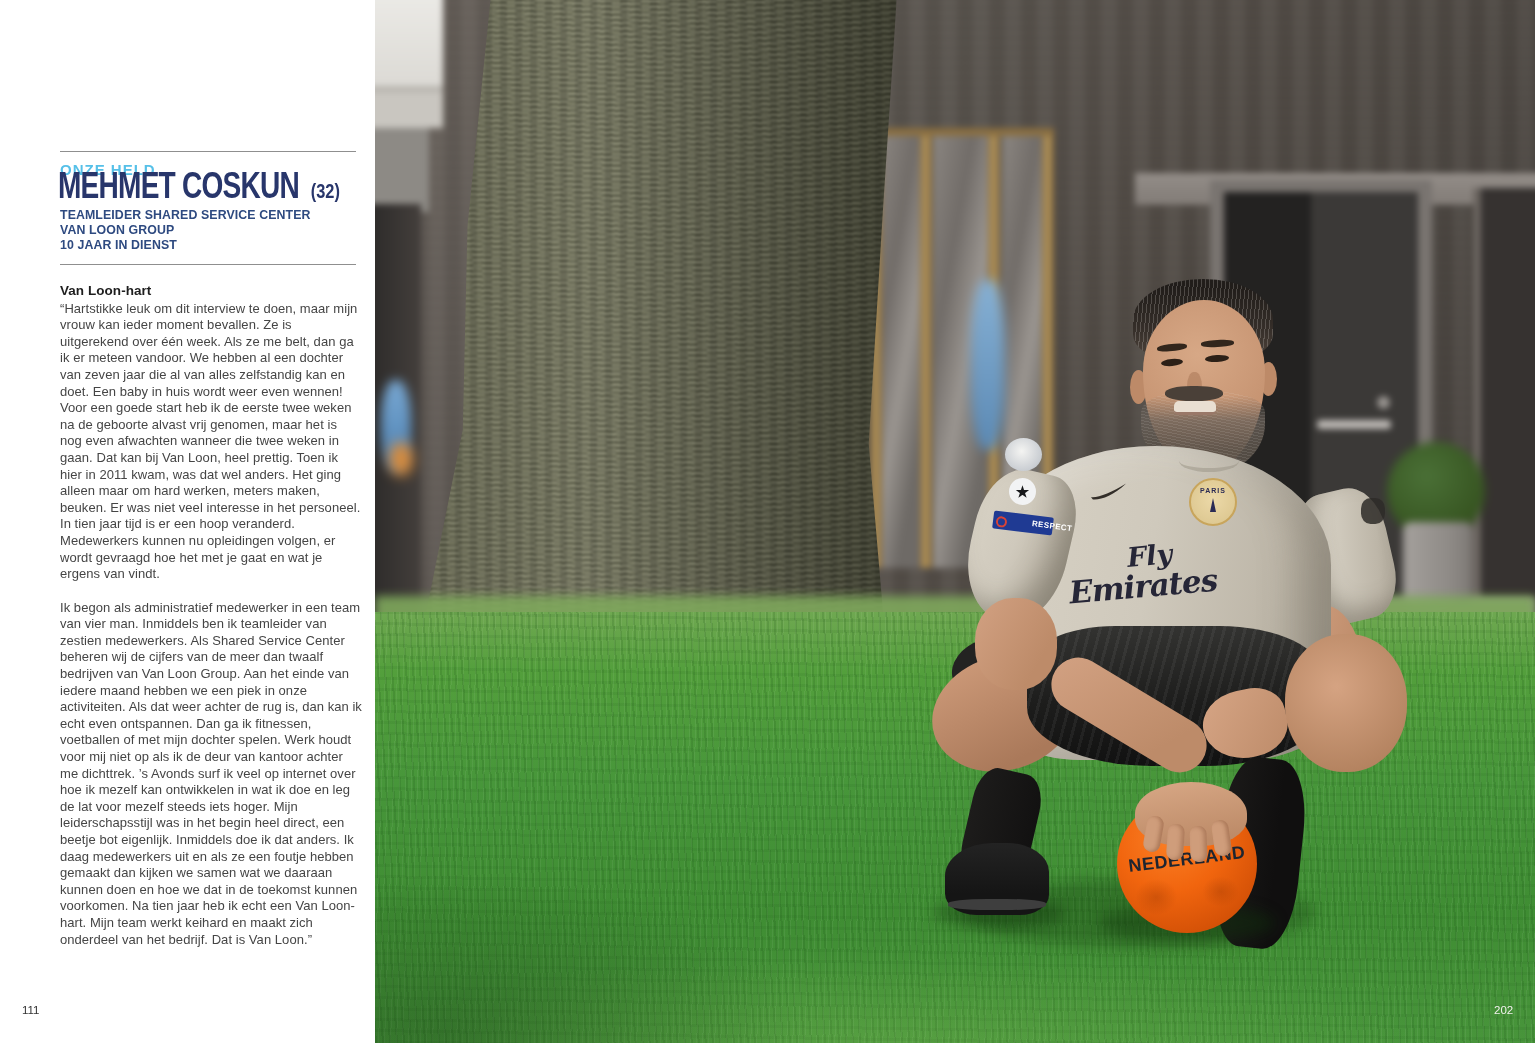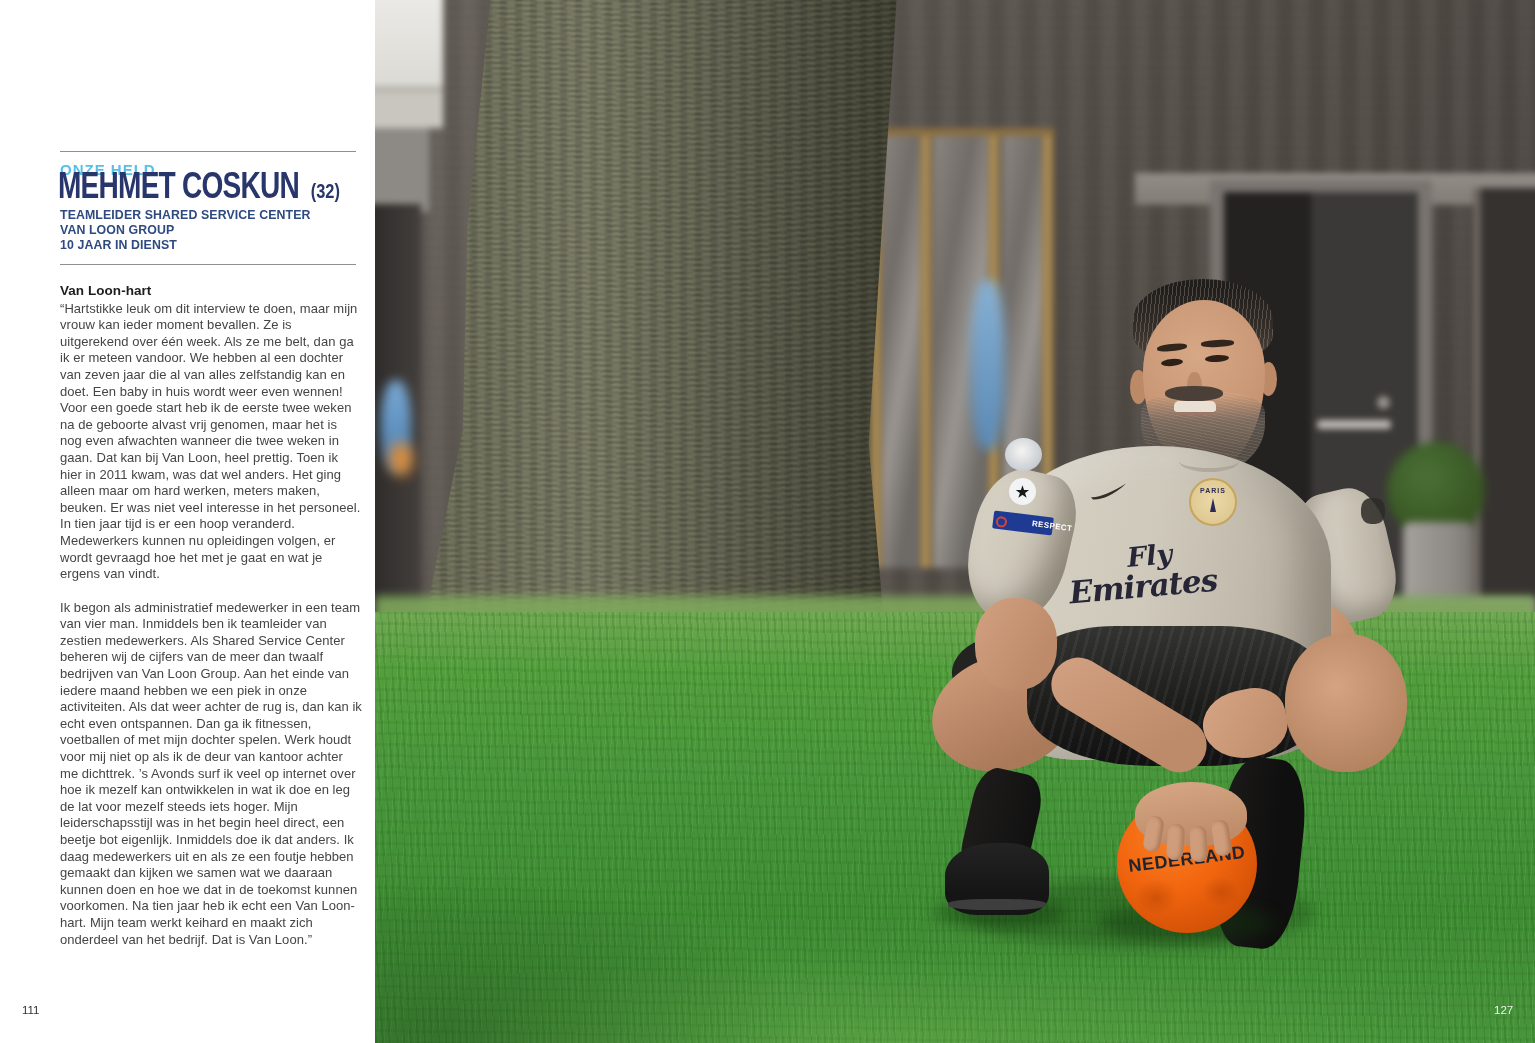--- a/index.html
+++ b/index.html
@@ -291,14 +291,14 @@
     <div class="ball">
       <div class="ball-text">NEDERLAND</div>
     </div>
     <div class="hand-ball"></div>
     <div class="finger fg1"></div>
     <div class="finger fg2"></div>
     <div class="finger fg3"></div>
     <div class="finger fg4"></div>
   </div>
 
-  <div class="pagenum right">127</div>
+  <div class="pagenum right">202</div>
 </div>
 
 </body></html>

